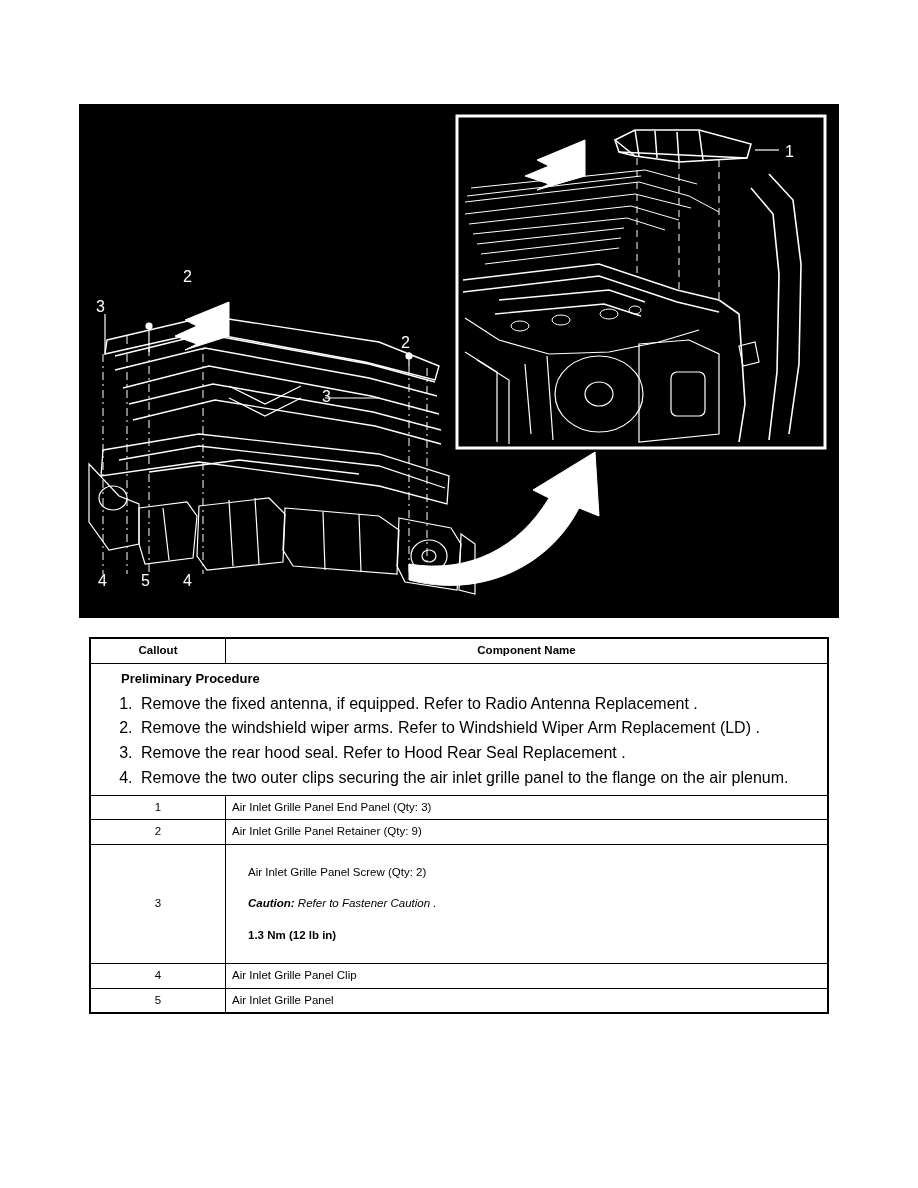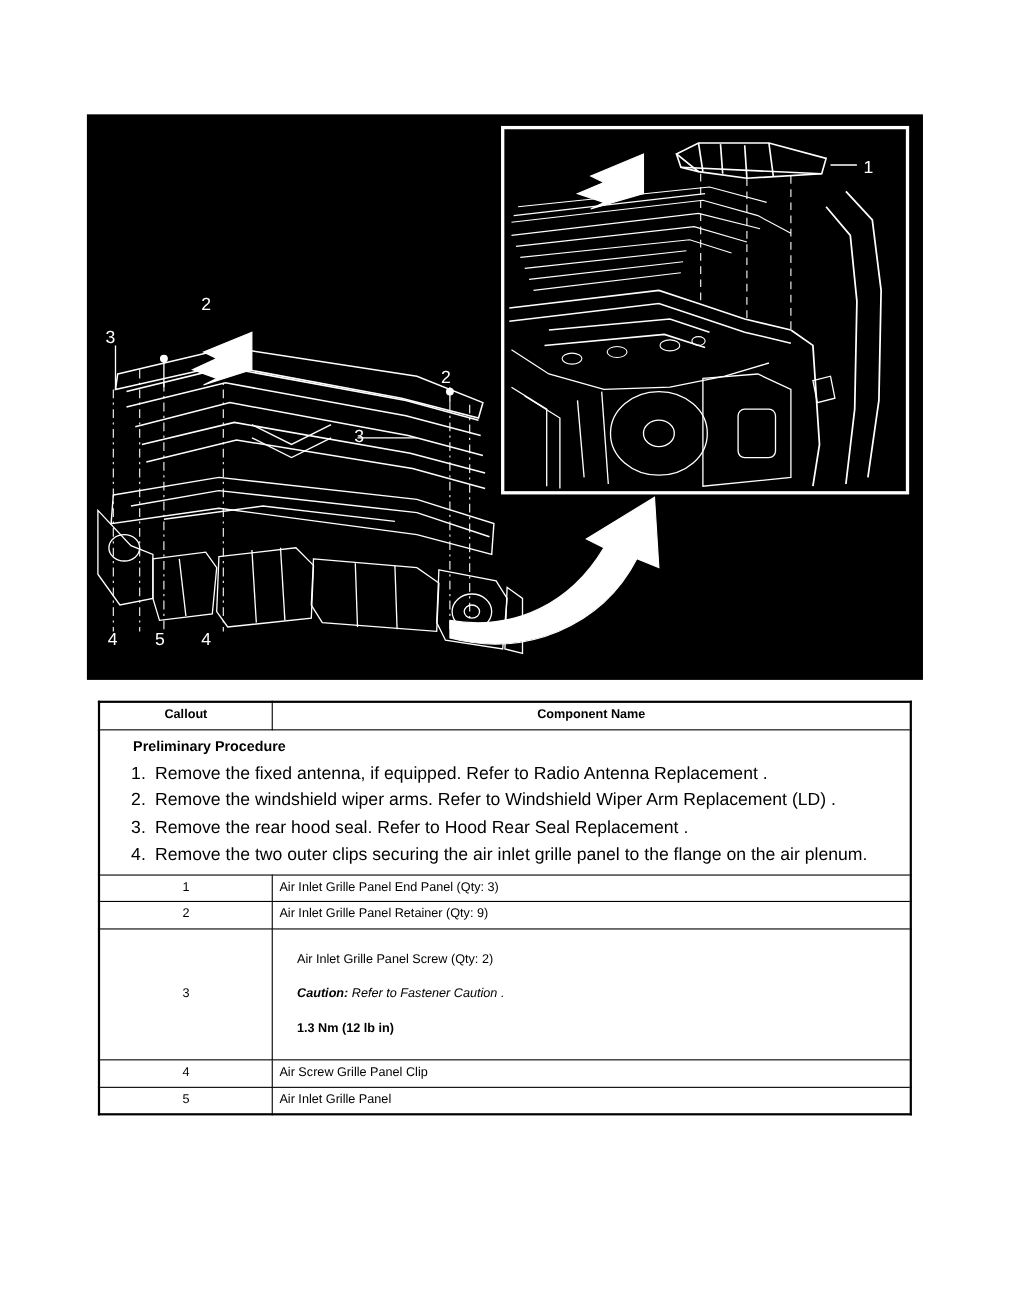--- a/index.html
+++ b/index.html
@@ -49,21 +49,21 @@
     border: 1px solid #000000;
     font-size: 11.5px;
     padding: 4px 6px;
     vertical-align: middle;
     line-height: 1.35;
   }
   #parts-table thead th {
     font-weight: bold;
     text-align: center;
     height: 18px;
-    padding: 3px 13px;
+    padding: 3px 2px;
   }
   .col-callout { width: 130px; text-align: center; }
   .col-name { text-align: center; }
 
   td.callout-cell {
     text-align: center;
     font-size: 11.5px;
   }
   td.name-cell {
     text-align: left;
@@ -278,21 +278,21 @@
       <td class="callout-cell">3</td>
       <td class="name-cell screw-cell">
         <p class="line1">Air Inlet Grille Panel Screw (Qty: 2)</p>
         <p class="line2"><span class="caution-label">Caution:</span><span> Refer to Fastener Caution .</span></p>
         <p class="torque">1.3 Nm (12 lb in)</p>
       </td>
     </tr>
 
     <tr>
       <td class="callout-cell">4</td>
-      <td class="name-cell">Air Screw Grille Panel Clip</td>
+      <td class="name-cell">Air Inlet Grille Panel Clip</td>
     </tr>
 
     <tr>
       <td class="callout-cell">5</td>
       <td class="name-cell">Air Inlet Grille Panel</td>
     </tr>
   </tbody>
 </table>
 
 </body></html>

